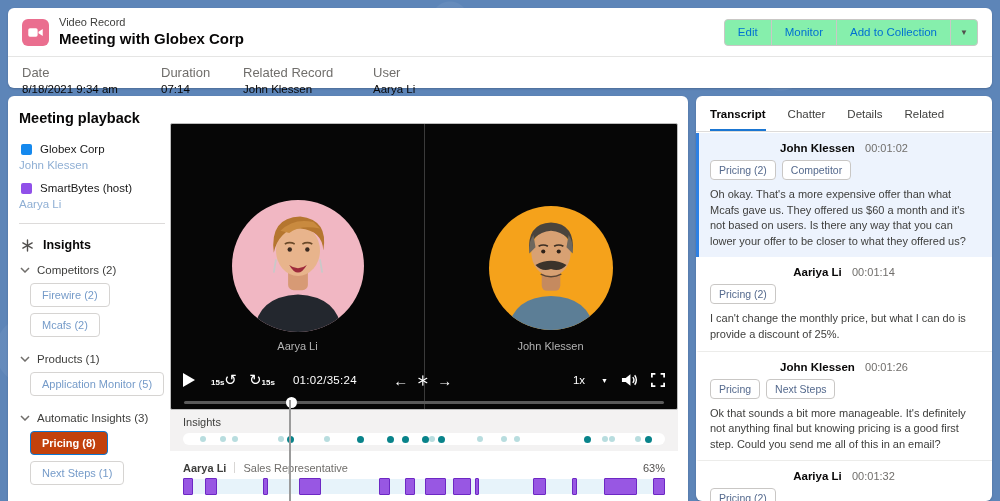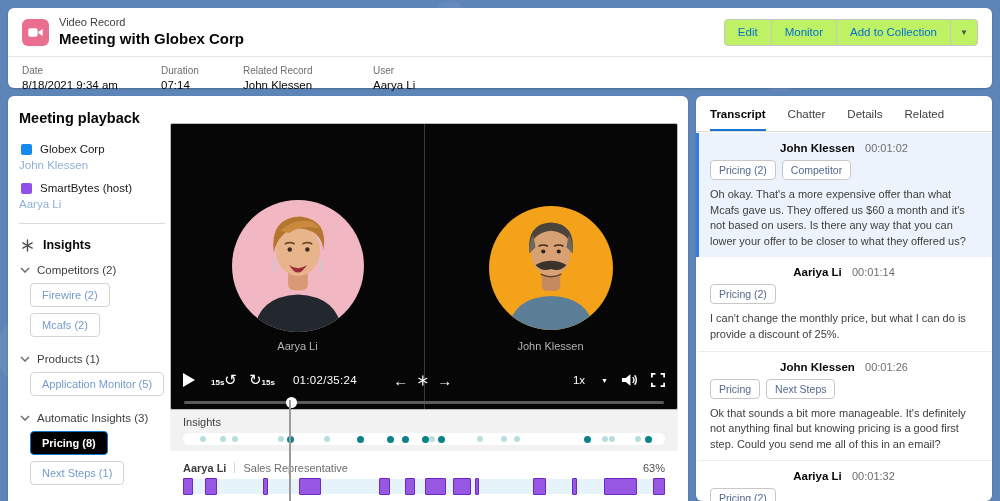--- a/index.html
+++ b/index.html
@@ -18,49 +18,49 @@
 
   
   .header-card { left: 8px; top: 8px; width: 984px; height: 80px; }
   .title-row { height: 48px; display: flex; align-items: center; padding: 0 14px; }
   .record-icon { width: 27px; height: 27px; border-radius: 6px; background: #EA6E8F; display:flex; align-items:center; justify-content:center; flex: 0 0 auto; }
   .title-text { margin-left: 10px; line-height: 1.25; }
   .record-type { font-size: 11px; color: #3E3E3C; }
   .record-title { font-size: 15px; font-weight: bold; color: #080707; }
   .btn-group { margin-left: auto; display: flex; }
   .btn-group button {
-    height: 27px; padding: 0 13px; background: #bef264; border: 1px solid #C9C7C5;
+    height: 27px; padding: 0 13px; background: #86efac; border: 1px solid #C9C7C5;
     color: #0070D2; font-size: 11.5px; font-family: inherit; margin-left: -1px; cursor: pointer;
   }
   .btn-group button:first-child { border-radius: 4px 0 0 4px; margin-left: 0; }
   .btn-group button.dd { border-radius: 0 4px 4px 0; width: 28px; padding: 0; color: #514F4D; font-size: 8px; }
   .info-row { display: flex; padding: 7px 14px 0 14px; border-top: 1px solid #E5E5E4; }
   .field { line-height: 1.35; }
-  .field .f-label { font-size: 10px; color: #706E6B; }
+  .field .f-label { font-size: 13px; color: #706E6B; }
   .field .f-value { font-size: 11.5px; color: #080707; }
   .field:nth-child(1){ width: 139px; } .field:nth-child(2){ width: 82px; } .field:nth-child(3){ width: 130px; }
 
   
   .left-card { left: 8px; top: 96px; width: 680px; height: 450px; overflow: hidden; }
   .sidebar { position: absolute; left: 11px; top: 12px; width: 146px; }
   .sb-title { font-size: 14.5px; font-weight: bold; color: #080707; margin: 2px 0 17px 0; }
   .sb-sub { font-size: 12px; font-weight: bold; color: #2b2b2b; margin-bottom: 9px; }
   .prow { display: flex; align-items: center; gap: 8px; margin-left: 2px; }
   .psq { width: 11px; height: 11px; border-radius: 2px; flex: 0 0 auto; }
   .pcomp { font-size: 11.5px; color: #181818; }
   .plink { display: block; font-size: 11.5px; color: #8FAFD4; text-decoration: none; margin: 4px 0 11px 0; }
   .sb-divider { border: 0; border-top: 1px solid #DDDBDA; margin: 13px 0 14px 0; }
   .sb-insights-head { display: flex; align-items: center; gap: 9px; font-size: 12.5px; font-weight: bold; color: #080707; margin: 0 0 12px 2px; }
   .group-label { display: flex; align-items: center; gap: 7px; font-size: 11.5px; color: #3E3E3C; margin: 10px 0 7px 1px; cursor: pointer; }
   .pill {
     display: inline-block; margin: 0 0 6px 11px; padding: 5px 11px; background: #fff;
     border: 1px solid #D6D4D2; border-radius: 4px; font-size: 11px; color: #759BC9;
     font-family: inherit; cursor: pointer; text-align: left;
   }
-  .pill.selected { background: #000000; border-color: #0B77D2; color: #fff; font-weight: bold; }
+  .pill.selected { background: #c2410c; border-color: #0B77D2; color: #fff; font-weight: bold; }
 
   
   .player { position: absolute; left: 162px; top: 27px; width: 508px; height: 287px; background: #060606; border: 1px solid #BDBDBD; border-radius: 2px; }
   .half { position: absolute; top: 0; bottom: 0; width: 50%; }
   .half.l { left: 0; } .half.r { right: 0; }
   .vdivider { position: absolute; left: 50%; top: 0; bottom: 0; width: 1px; background: #3A3A3A; }
   .avatar { position: absolute; left: 50%; }
   .half.l .avatar { width: 132px; height: 132px; top: 76px; margin-left: -66px; }
   .half.r .avatar { width: 124px; height: 124px; top: 82px; margin-left: -62px; }
   .vname { position: absolute; top: 216px; width: 100%; text-align: center; font-size: 11px; color: #B4B4B4; }

